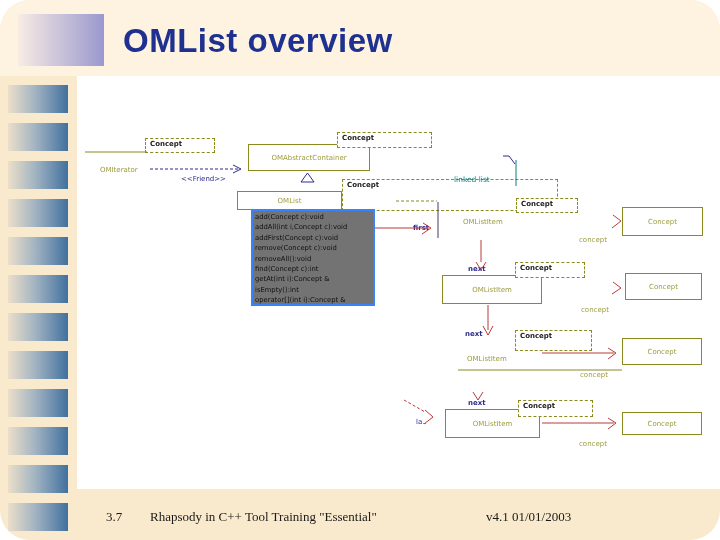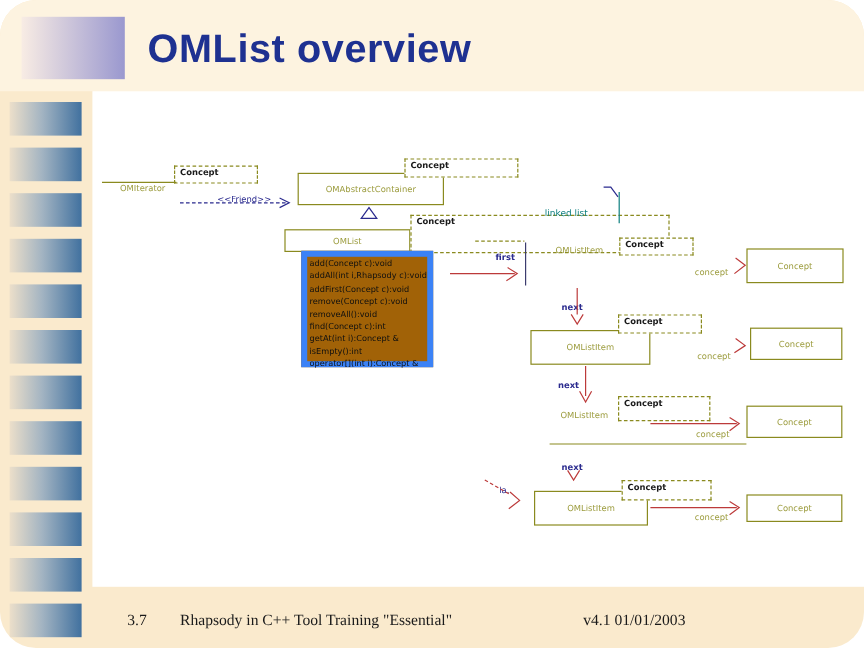--- a/index.html
+++ b/index.html
@@ -11,24 +11,24 @@
              background:linear-gradient(to right,#f8ece4,#9a98cf);}
   .side-sq{position:absolute;left:8px;width:60px;height:28px;
            background:linear-gradient(to right,#ecdfca 0%,#a3b4c2 45%,#41719f 100%);}
   .title{position:absolute;left:123px;top:22px;font-family:"Liberation Sans",sans-serif;
          font-weight:bold;font-size:33px;color:#1e3191;letter-spacing:0.5px;}
   .cbox{position:absolute;border:1px solid #8a8a1f;background:#fff;display:flex;
         align-items:center;justify-content:center;box-sizing:border-box;}
   .cbox span{font-size:7px;color:#9c9c3e;white-space:nowrap;}
   .tmpl{position:absolute;border:1px dashed #8a8a1f;background:#fff;box-sizing:border-box;
         font-size:7px;font-weight:bold;color:#1a1a1a;padding:1px 4px;white-space:nowrap;}
-  .ops{position:absolute;left:251px;top:209px;width:110px;height:97px;border:5px solid #3b82f6;
-       background:#a16207;box-sizing:border-box;padding:1px 2px;}
+  .ops{position:absolute;left:251px;top:209px;width:124px;height:97px;border:2px solid #3b82f6;
+       background:#737373;box-sizing:border-box;padding:1px 2px;}
   .ops div{font-size:6.8px;line-height:10.4px;color:#101010;white-space:nowrap;}
-  .lbl{position:absolute;font-size:7px;white-space:nowrap;}
+  .lbl{position:absolute;font-size:7px;white-space:nowrap;margin-top:13px;}
   .olive{color:#9c9c3e;}
   .navy{color:#2a2a8e;}
   .bold{font-weight:bold;}
   .teal{color:#0d7f7f;font-size:7.5px;}
   .footer-text{position:absolute;top:509px;font-family:Liberation Serif, serif;
                font-size:13px;color:#1a1a1a;white-space:nowrap;}
   .logo{position:absolute;left:584px;top:492px;font-family:"Liberation Serif",serif;
         font-size:31px;color:#141414;letter-spacing:1px;}
   svg.connectors{position:absolute;left:0;top:0;pointer-events:none;}
 </style>
@@ -83,35 +83,35 @@
   <div class="tmpl" style="left:145px;top:138px;width:70px;height:15px">Concept</div>
   <div class="tmpl" style="left:337px;top:132px;width:95px;height:16px">Concept</div>
   <div class="tmpl" style="left:342px;top:179px;width:216px;height:32px">Concept</div>
   <div class="tmpl" style="left:516px;top:198px;width:62px;height:15px">Concept</div>
   <div class="tmpl" style="left:515px;top:262px;width:70px;height:16px">Concept</div>
   <div class="tmpl" style="left:515px;top:330px;width:77px;height:21px">Concept</div>
   <div class="tmpl" style="left:518px;top:400px;width:75px;height:17px">Concept</div>
 
   <div class="ops">
     <div>add(Concept c):void</div>
-    <div>addAll(int i,Rhapsody c):void</div>
+    <div>addAll(int i,Concept c):void</div>
     <div>addFirst(Concept c):void</div>
     <div>remove(Concept c):void</div>
     <div>removeAll():void</div>
     <div>find(Concept c):int</div>
     <div>getAt(int i):Concept &amp;</div>
     <div>isEmpty():int</div>
     <div>operator[](int i):Concept &amp;</div>
   </div>
 
   <div class="lbl olive" style="left:100px;top:153px">OMIterator</div>
   <div class="lbl navy" style="left:181px;top:162px">&lt;&lt;Friend&gt;&gt;</div>
   <div class="lbl olive" style="left:463px;top:205px">OMListItem</div>
   <div class="lbl olive" style="left:467px;top:342px">OMListItem</div>
-  <div class="lbl teal" style="left:454px;top:173px">linked list</div>
+  <div class="lbl teal" style="left:454px;top:162px">linked list</div>
   <div class="lbl navy bold" style="left:413px;top:211px">first</div>
   <div class="lbl navy bold" style="left:468px;top:252px">next</div>
   <div class="lbl navy bold" style="left:465px;top:317px">next</div>
   <div class="lbl navy bold" style="left:468px;top:386px">next</div>
   <div class="lbl navy" style="left:416px;top:405px">la..</div>
   <div class="lbl olive" style="left:579px;top:223px">concept</div>
   <div class="lbl olive" style="left:581px;top:293px">concept</div>
   <div class="lbl olive" style="left:580px;top:358px">concept</div>
   <div class="lbl olive" style="left:579px;top:427px">concept</div>
 

